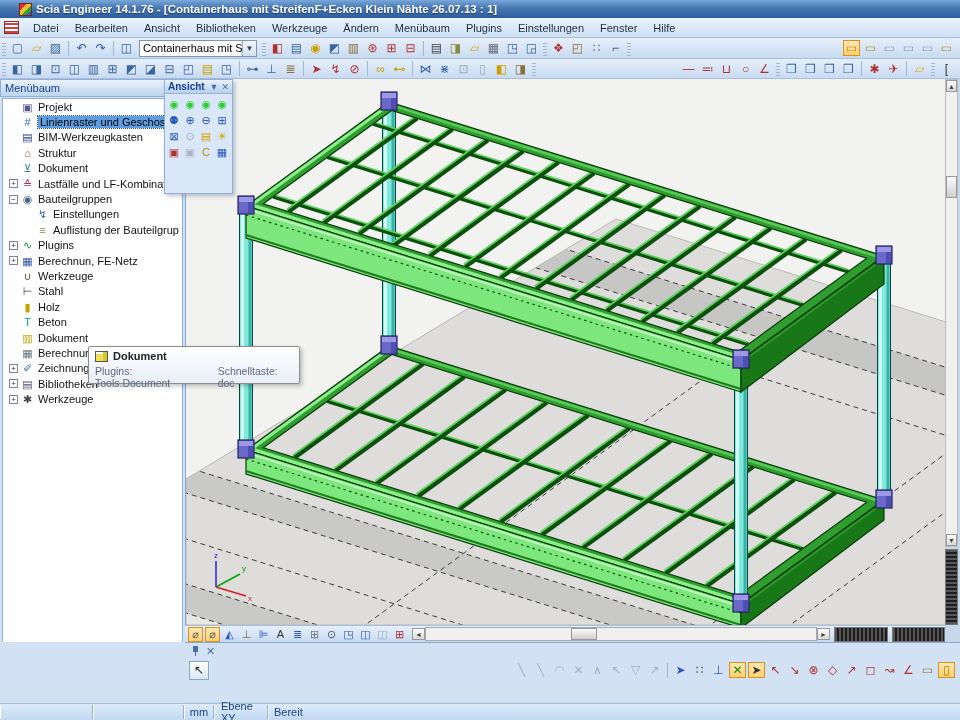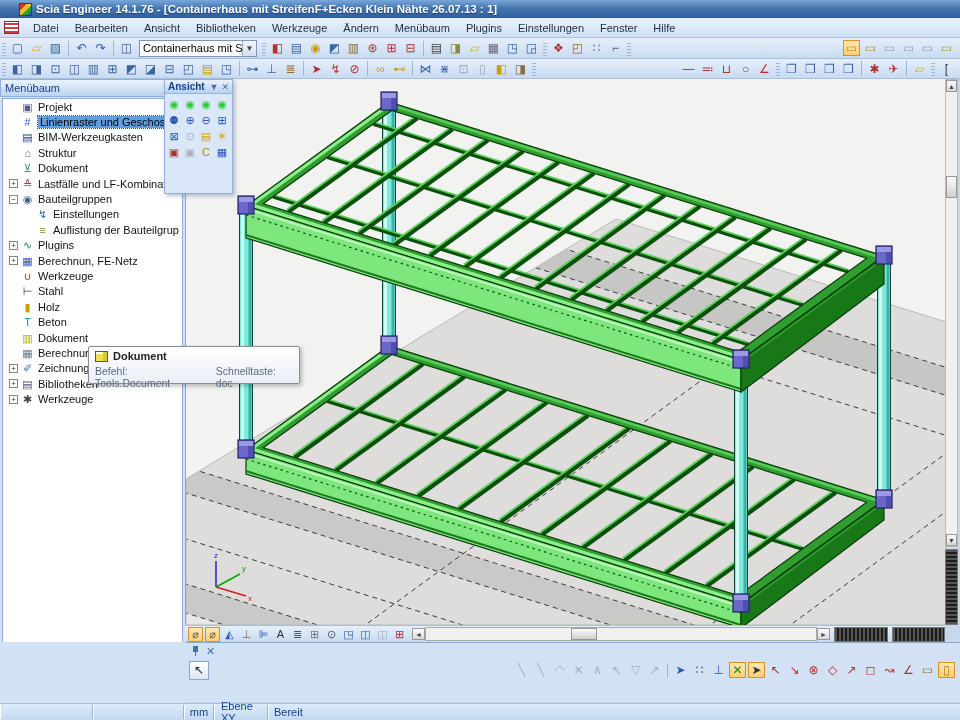--- a/index.html
+++ b/index.html
@@ -560,21 +560,21 @@
       <span class="tbi" style="color: rgb(42, 88, 184);">▦</span>
     </div>
 </div>
 
 <div class="tooltip">
   <div class="row1">
     <span class="book-ico"></span>
     <span>Dokument</span>
   </div>
   <div class="row2">
-    <span>Befehl: Tools.Document</span>
+    <span>Plugins: Tools.Document</span>
     <span class="sc">Schnelltaste: doc</span>
   </div>
 </div>
 
 <div class="leftpad"></div>
 <div class="cmdpanel">
   <div class="cmd-hdr">
     <span class="pin-ico"></span>
     <span style="margin-left:6px;color:#4a6fa5">✕</span>
   </div>

